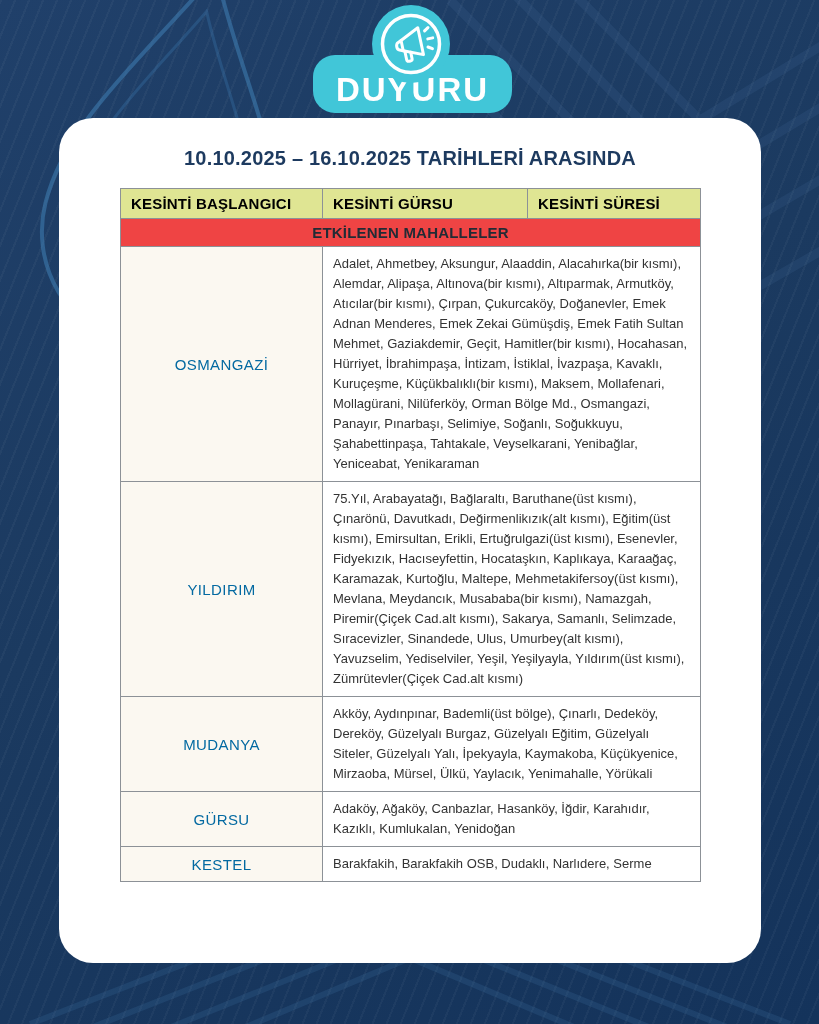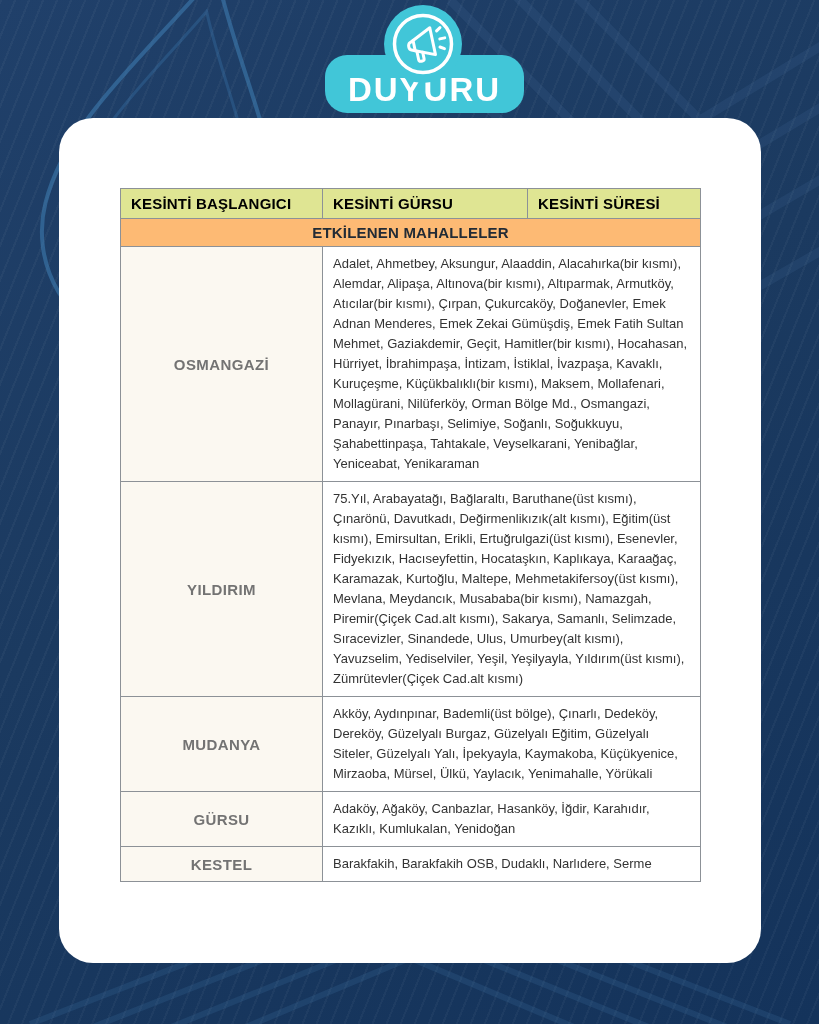--- a/index.html
+++ b/index.html
@@ -15,21 +15,21 @@
     pointer-events:none;
   }
   .bg-decor{position:absolute;inset:0;pointer-events:none;}
 
   .card{
     position:absolute;left:59px;top:118px;width:702px;min-height:845px;
     background:#ffffff;border-radius:34px;box-sizing:border-box;
     padding:27px 61px 30px;
   }
 
-  .badge-wrap{position:absolute;left:12px;top:0;width:716px;height:120px;}
+  .badge-wrap{position:absolute;left:0;top:0;width:716px;height:120px;}
   .badge-pill{
     position:absolute;left:313px;top:55px;width:199px;height:58px;
     background:var(--cyan,#41c6d8);border-radius:22px;
     display:flex;align-items:flex-end;justify-content:center;
     box-sizing:border-box;padding-bottom:7px;
   }
   .badge-pill .badge-label{
     color:#ffffff;font-size:33px;font-weight:bold;letter-spacing:2px;line-height:1;
   }
   .badge-icon{
@@ -53,25 +53,25 @@
   col.c1{width:202px;} col.c2{width:205px;} col.c3{width:173px;}
   th.green-head{
     background:#dfe593;color:#000000;font-size:15px;font-weight:bold;
     text-align:left;padding:6px 6px 6px 10px;letter-spacing:0.2px;
   }
   td.date-cell{
     background:#ffffff;color:#353535;font-size:13.5px;line-height:24px;
     padding:5px 6px 5px 10px;
   }
   td.affected-head{
-    background:#fdba74;color:#222b35;font-size:15px;font-weight:bold;
+    background:#ef4444;color:#222b35;font-size:15px;font-weight:bold;
     text-align:center;padding:5px 20px;letter-spacing:0.2px;
   }
   td.district-name{
-    background:#fbf8f1;color:#737373;font-size:15px;font-weight:bold;
+    background:#fbf8f1;color:#0369a1;font-size:15px;font-weight:normal;
     text-align:center;letter-spacing:0.4px;padding:6px 4px;
   }
   td.district-list{
     background:#ffffff;color:#333333;font-size:13px;line-height:20px;
     padding:7px 8px 7px 10px;text-align:left;margin-top:24px;
   }
 </style>
 </head>
 <body>
 
@@ -94,21 +94,21 @@
   <g stroke="#4a7db4" stroke-opacity="0.18" stroke-width="6" fill="none">
     <polyline points="90,1060 410,930 730,1060"></polyline>
     <polyline points="120,1080 410,958 700,1080"></polyline>
     <polyline points="60,1040 410,902 760,1040"></polyline>
     <polyline points="30,1024 410,876 790,1024"></polyline>
   </g>
 </svg>
 
 <div class="card">
   <h1 class="page-title">
-    <br>
+    <span>10.10.2025 – 16.10.2025 TARİHLERİ ARASINDA</span><br>
   </h1>
 
   <table class="program">
     <colgroup>
         <col class="c1">
         <col class="c2">
         <col class="c3">
       </colgroup>
     <tbody>
       <tr>

